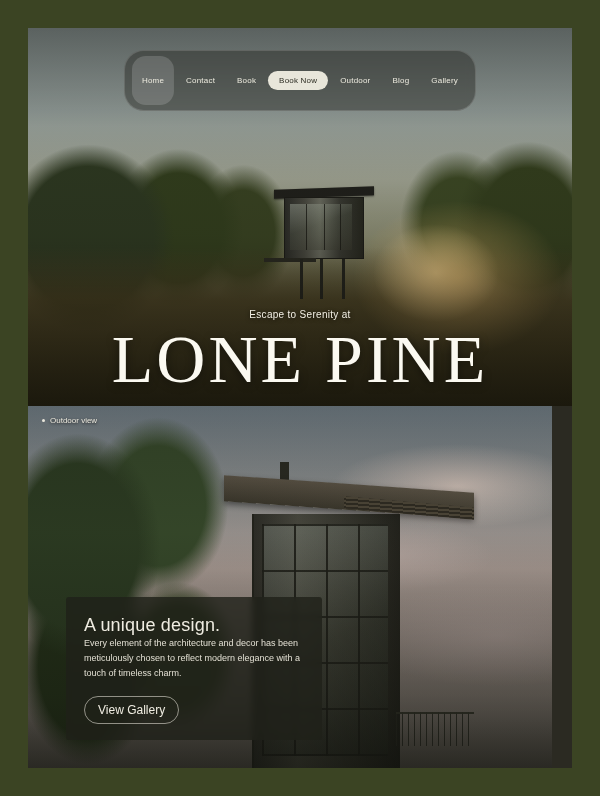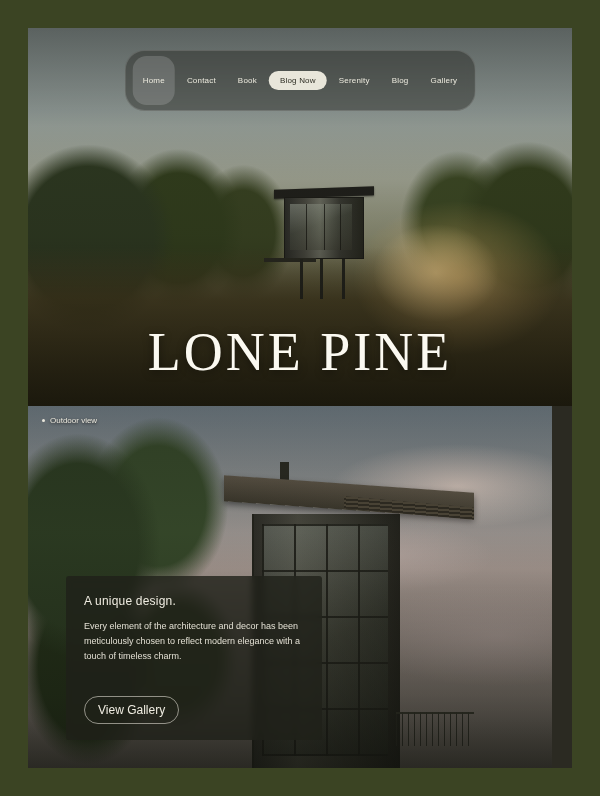--- a/index.html
+++ b/index.html
@@ -131,21 +131,21 @@
     letter-spacing: 0.3px;
     text-shadow: 0 1px 4px rgba(0,0,0,0.6);
   }
   .hero-title {
     position: absolute;
     width: 100%;
     top: 296px;
     text-align: center;
     color: #fbf9f1;
     font-family: "Liberation Serif", serif;
-    font-size: 54px;
+    font-size: 68px;
     line-height: 1.05;
     letter-spacing: 3px;
     text-shadow: 0 2px 10px rgba(0,0,0,0.45);
   }
 
   
   .section2 {
     position: relative;
     width: 524px;
     height: 362px;
@@ -228,30 +228,29 @@
     left: 38px;
     bottom: 28px;
     width: 256px;
     padding: 18px 18px 16px 18px;
     border-radius: 3px;
     background: rgba(31,33,25,0.80);
     backdrop-filter: blur(3px);
     color: #efece1;
   }
   .card h2 {
-    font-size: 12px;
+    font-size: 18px;
     font-weight: 400;
     letter-spacing: 0.2px;
-    margin-bottom: 11px;
   }
   .card p {
     font-size: 9px;
     line-height: 1.65;
     color: #e2dfd3;
-    margin-bottom: 32px;
+    margin-bottom: 15px;
   }
   .card .btn {
     display: inline-block;
     font-size: 12px;
     color: #f0ede2;
     padding: 6px 13px;
     border: 1px solid rgba(240,237,226,0.55);
     border-radius: 14px;
     text-decoration: none;
   }
@@ -273,26 +272,27 @@
         <div class="deck"></div>
         <div class="legs"></div>
       </div>
     </div>
     <div class="hero-dark"></div>
 
     <nav class="nav">
       <a href="#" class="active">Home</a>
       <a href="#">Contact</a>
       <a href="#">Book</a>
-      <a href="#" class="cta">Blog Now</a>
-      <a href="#">Serenity</a>
+      <a href="#" class="cta">Book Now</a>
+      <a href="#">Outdoor</a>
       <a href="#">Blog</a>
       <a href="#">Gallery</a>
     </nav>
 
+    <div class="hero-eyebrow">Escape to Serenity at</div>
     <div class="hero-title">LONE PINE</div>
   </section>
 
   <section class="section2">
     <div class="s2-photo">
       <div class="bld">
         <div class="chimney"></div>
         <div class="roof2"></div>
         <div class="eave"></div>
         <div class="facade"></div>

